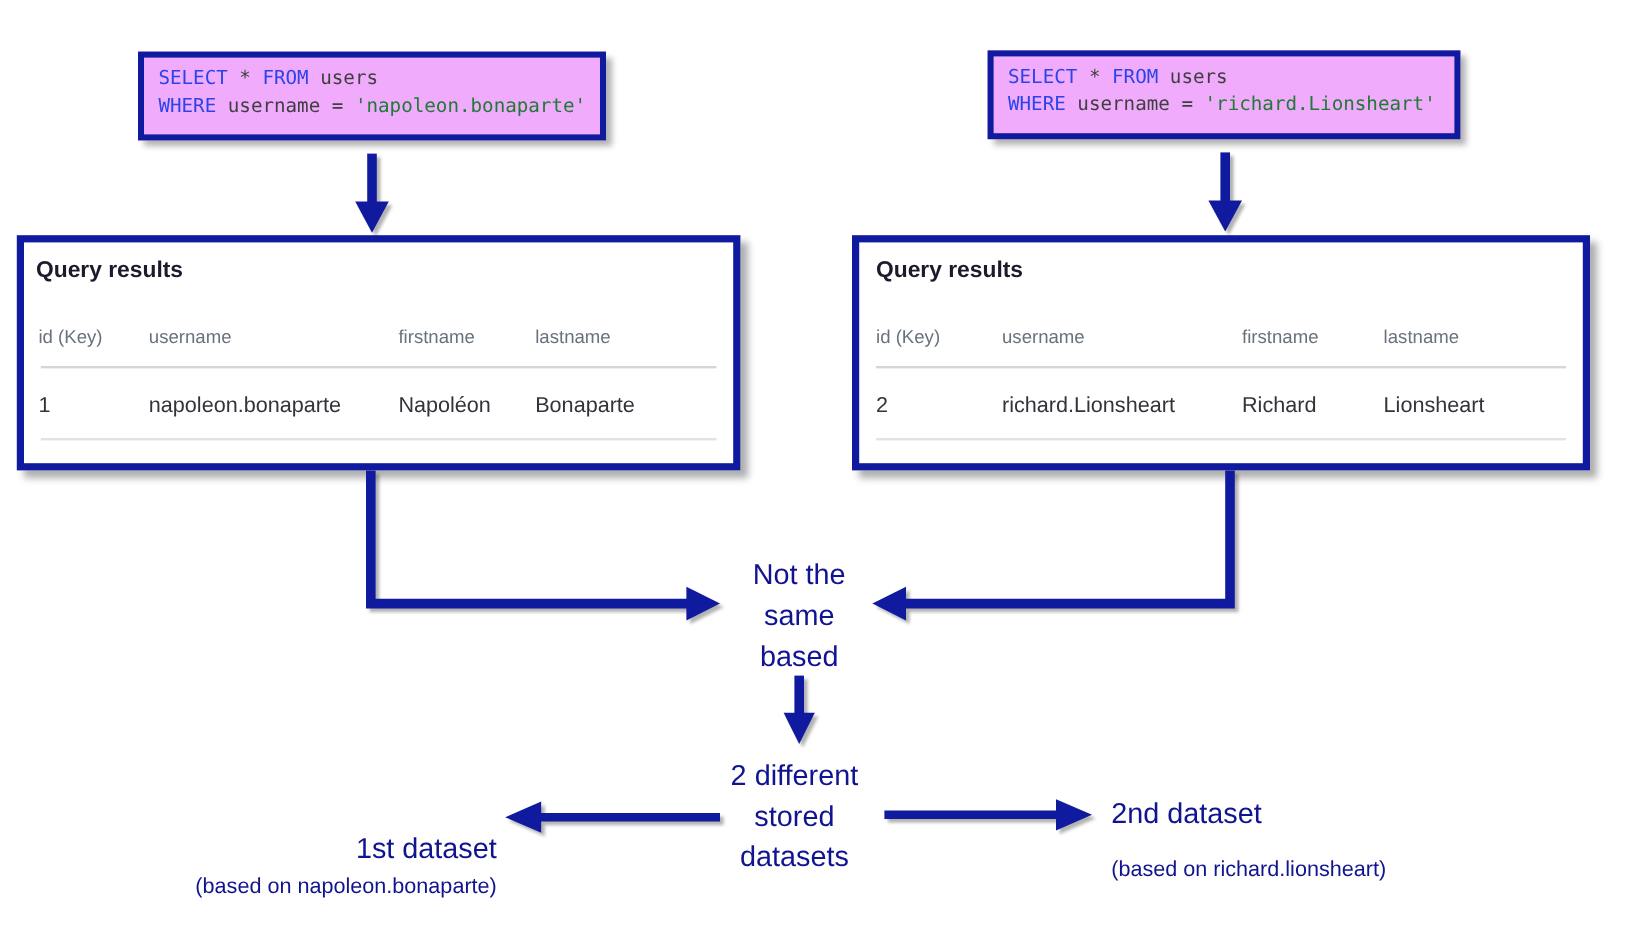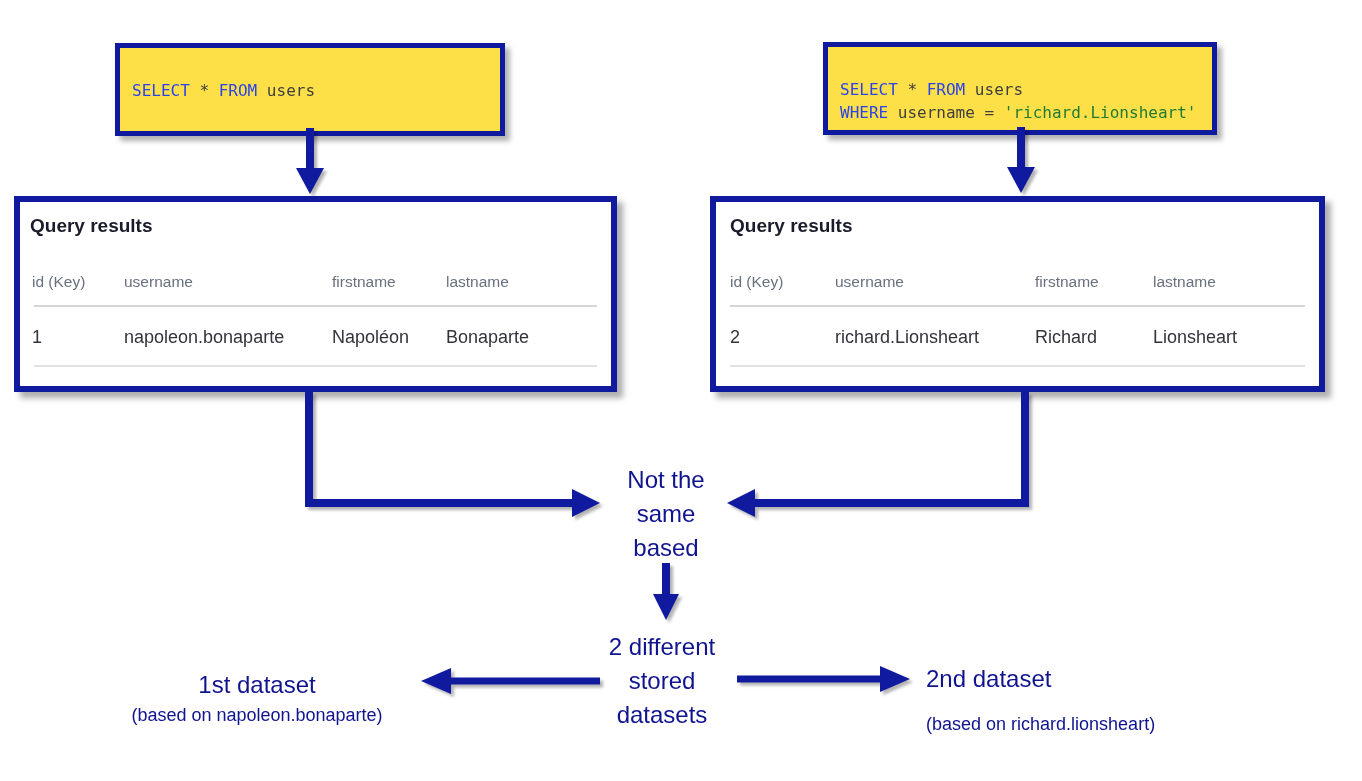--- a/index.html
+++ b/index.html
@@ -3,23 +3,23 @@
 <meta charset="utf-8">
 <style>
   :root{
     --accent:#101a9e; --keyword:#2b43ea; --string:#1f7a34; --plain:#3f3f3f;
     --label:#10148f; --title:#1b1b2b; --header:#68717e; --cell:#33333b;
   }
   html,body{margin:0;padding:0;background:#ffffff;}
   .canvas{position:relative;width:1362px;height:781px;background:#fff;overflow:hidden;
           font-family:"Liberation Sans",sans-serif;}
   
-  .sql-box{position:absolute;box-sizing:border-box;height:93px;background:#fde047;
+  .sql-box{position:absolute;box-sizing:border-box;height:74px;background:#f0abfc;
            border:5px solid var(--accent);box-shadow:5px 5px 5px rgba(0,0,0,0.30);
-           padding:31px 6px 0 12px;}
+           padding:5px 6px 0 12px;}
   .sql-box.left{left:115px;top:43px;width:390px;}
   .sql-box.right{left:823px;top:42px;width:394px;}
   .code-line{font-family:"DejaVu Sans Mono","Liberation Mono",monospace;font-size:16px;
              line-height:23px;white-space:pre;color:var(--plain);}
   .kw{color:var(--keyword);}
   .str{color:var(--string);}
   .pl{color:var(--plain);}
   
   .result-box{position:absolute;box-sizing:border-box;height:196px;background:#fff;
               border:6px solid var(--accent);box-shadow:6px 6px 6px rgba(0,0,0,0.32);}
@@ -40,37 +40,38 @@
   .divider.d1{top:103px;}
   .divider.d2{top:163px;background:#e2e2e2;}
   
   .flow-label{position:absolute;color:var(--label);font-size:24px;text-align:center;}
   .flow-label .ln{display:block;line-height:34px;}
   .lbl-not-same{left:586px;top:463px;width:160px;}
   .lbl-datasets{left:582px;top:630px;width:160px;}
   .dataset-block{position:absolute;color:var(--label);}
   .dataset-block .ds-title{font-size:24px;line-height:30px;}
   .dataset-block .ds-sub{font-size:18px;line-height:24px;}
-  .ds-first{left:100px;top:670px;width:314px;text-align:center;}
+  .ds-first{left:100px;top:693px;width:314px;text-align:right;}
   .ds-first .ds-sub{margin-top:3px;}
   .ds-second{left:926px;top:664px;width:330px;text-align:left;}
   .ds-second .ds-sub{margin-top:18px;}
   
   svg.arrow-layer{position:absolute;left:0;top:0;pointer-events:none;}
   .arr{filter:drop-shadow(3px 3px 1.5px rgba(0,0,0,0.30));}
   .arr line,.arr path{stroke:var(--accent);fill:none;}
   .arr polygon{fill:var(--accent);stroke:none;}
 </style>
 </head>
 <body>
 
 <div class="canvas">
 
   <div class="sql-box left">
     <div class="code-line"><span class="kw">SELECT</span><span class="pl"> * </span><span class="kw">FROM</span><span class="pl"> users</span></div>
+    <div class="code-line"><span class="kw">WHERE</span><span class="pl"> username = </span><span class="str">'napoleon.bonaparte'</span></div>
   </div>
 
   <div class="sql-box right">
     <div class="code-line"><span class="kw">SELECT</span><span class="pl"> * </span><span class="kw">FROM</span><span class="pl"> users</span></div>
     <div class="code-line"><span class="kw">WHERE</span><span class="pl"> username = </span><span class="str">'richard.Lionsheart'</span></div>
   </div>
 
   <div class="result-box left">
     <div class="rb-title">Query results</div>
     <div class="trow head">

